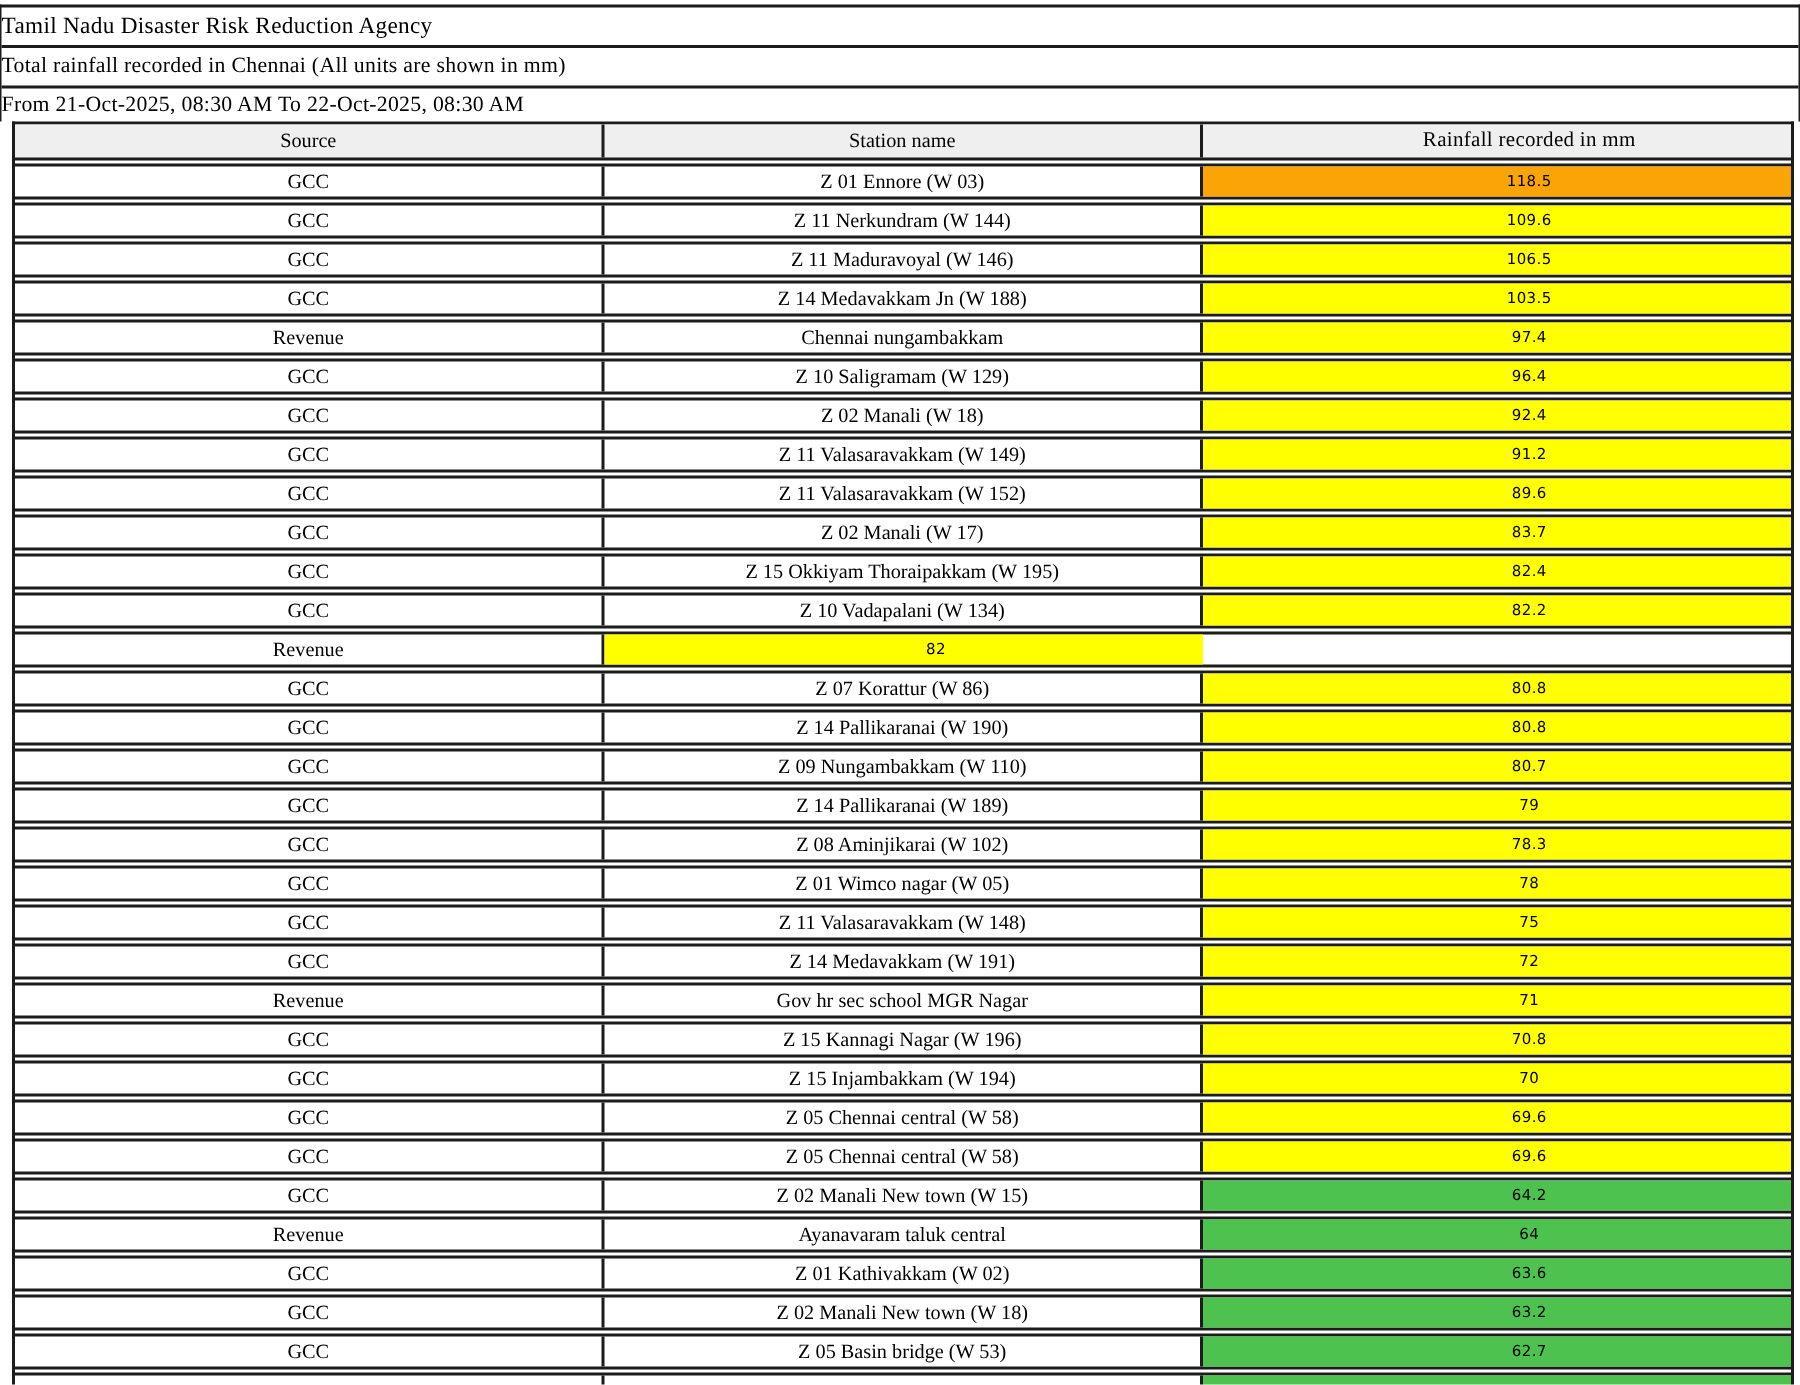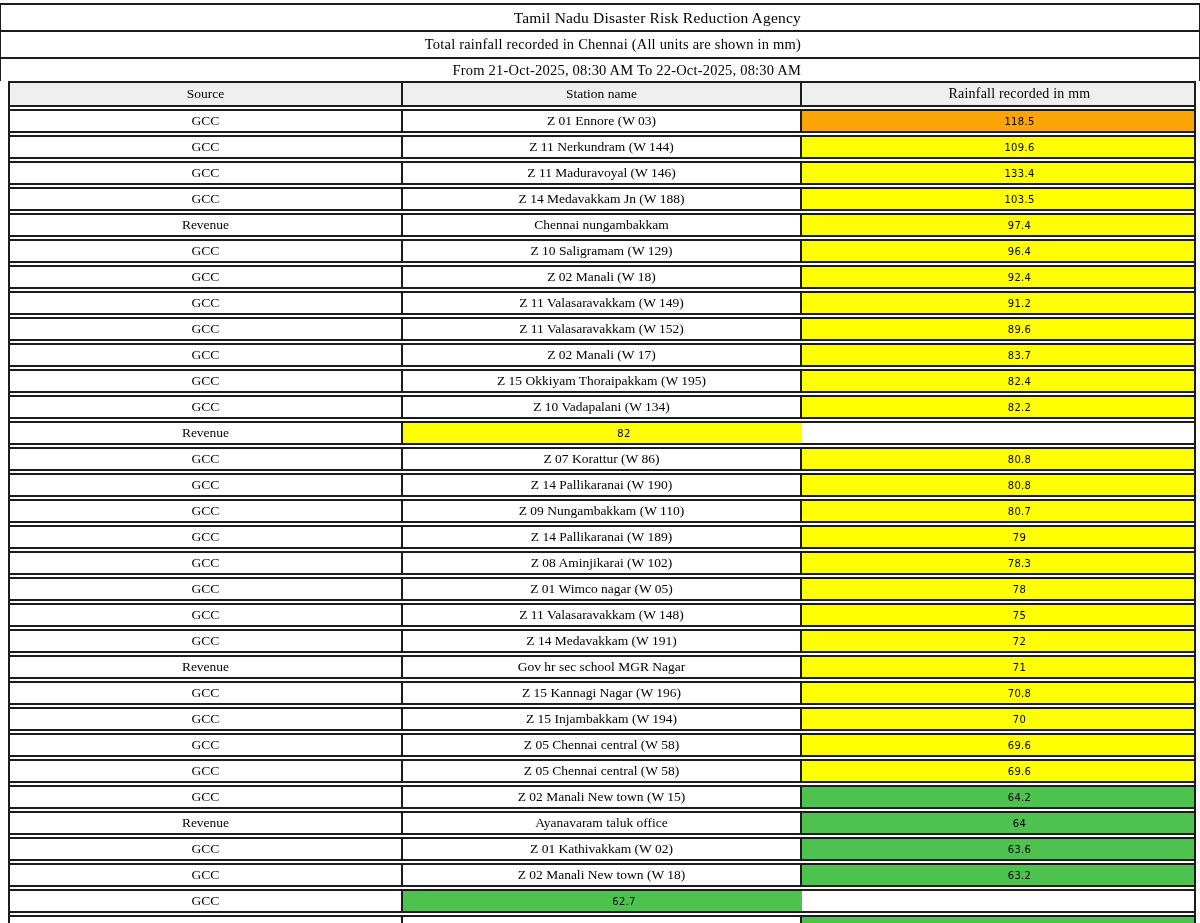--- a/index.html
+++ b/index.html
@@ -8,22 +8,22 @@
     width: 1200px; height: 923px; overflow: hidden; position: relative;
     font-family: "Liberation Serif", serif; color: #000;
     --line: #1c1c1c;
   }
   
   .band { margin-top: 3px; border-top: 2px solid var(--line);
           border-left: 1px solid var(--line); border-right: 1px solid var(--line); }
   .band-row { height: 27px; border-bottom: 2px solid var(--line);
               display: flex; align-items: center; }
   .band-row.no-border { border-bottom: none; height: 22px; }
-  .band-row .band-text { display: block; width: 800px; text-align: right;
-                         font-size: 14.5px; letter-spacing: 0.2px; padding-left: 41px; }
+  .band-row .band-text { display: block; width: 800px; text-align: left;
+                         font-size: 14.5px; letter-spacing: 0.2px; }
   .band-row.title .band-text { font-size: 15.5px; }
   
   .rtable { margin: 0 4px 0 8px; width: 1188px;
             border: 2px solid var(--line); border-bottom: none; background: #fff; }
   .row { display: grid; grid-template-columns: 393px 399px 1fr;
          border-top: 2px solid var(--line); border-bottom: 2px solid var(--line);
          margin-bottom: 2px; background: #fff; }
   .row.thead { border-top: none; background: #efefef; }
   .cell { height: 20px; display: flex; align-items: center; justify-content: center;
           border-right: 2px solid var(--line); overflow: hidden; white-space: nowrap; }
@@ -66,21 +66,21 @@
 
   <div class="row level-yellow">
     <div class="cell src">GCC</div>
     <div class="cell stn">Z 11 Nerkundram (W 144)</div>
     <div class="cell rain">109.6</div>
   </div>
 
   <div class="row level-yellow">
     <div class="cell src">GCC</div>
     <div class="cell stn">Z 11 Maduravoyal (W 146)</div>
-    <div class="cell rain">133.4</div>
+    <div class="cell rain">106.5</div>
   </div>
 
   <div class="row level-yellow">
     <div class="cell src">GCC</div>
     <div class="cell stn">Z 14 Medavakkam Jn (W 188)</div>
     <div class="cell rain">103.5</div>
   </div>
 
   <div class="row level-yellow">
     <div class="cell src">Revenue</div>
@@ -214,38 +214,39 @@
   </div>
 
   <div class="row level-green">
     <div class="cell src">GCC</div>
     <div class="cell stn">Z 02 Manali New town (W 15)</div>
     <div class="cell rain">64.2</div>
   </div>
 
   <div class="row level-green">
     <div class="cell src">Revenue</div>
-    <div class="cell stn">Ayanavaram taluk office</div>
+    <div class="cell stn">Ayanavaram taluk central</div>
     <div class="cell rain">64</div>
   </div>
 
   <div class="row level-green">
     <div class="cell src">GCC</div>
     <div class="cell stn">Z 01 Kathivakkam (W 02)</div>
     <div class="cell rain">63.6</div>
   </div>
 
   <div class="row level-green">
     <div class="cell src">GCC</div>
     <div class="cell stn">Z 02 Manali New town (W 18)</div>
     <div class="cell rain">63.2</div>
   </div>
 
   <div class="row level-green">
     <div class="cell src">GCC</div>
+    <div class="cell stn">Z 05 Basin bridge (W 53)</div>
     <div class="cell rain">62.7</div>
   </div>
 
   <div class="row level-green">
     <div class="cell src"></div>
     <div class="cell stn"></div>
     <div class="cell rain"></div>
   </div>
 </div>
 </div>

